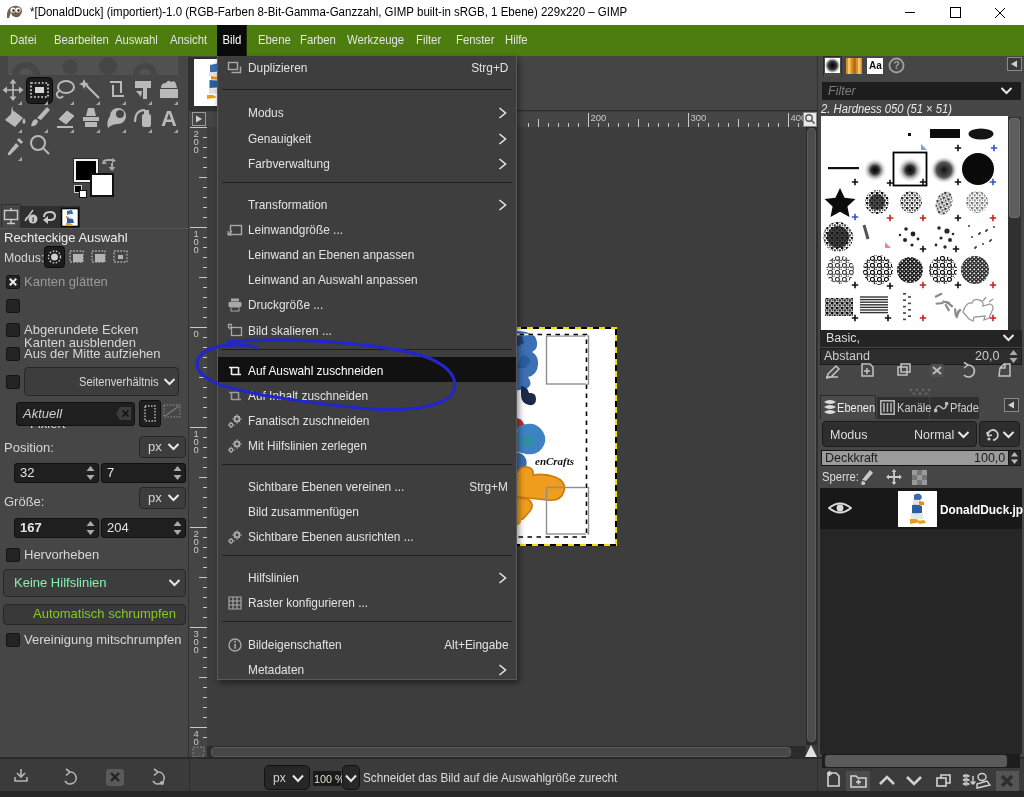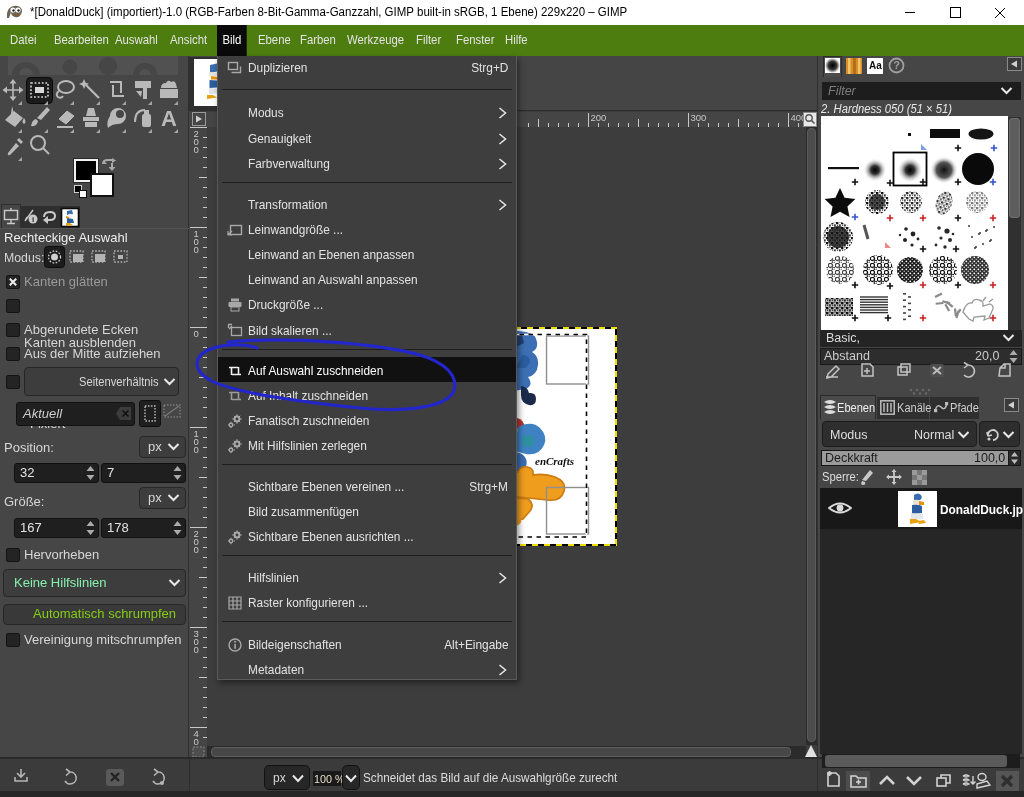--- a/index.html
+++ b/index.html
@@ -245,26 +245,26 @@
 <svg class="ab" style="left:172px;top:466px" width="11" height="14" viewBox="0 0 11 14">
     <path d="M5.5 0 l4 5 h-8 Z M5.5 14 l4 -5 h-8 Z" fill="#aaa"></path>
   </svg>
 <div class="tx" style="left:4px;top:494px;font-size:13px;color:#d6d6d6;">Größe:</div>
 <div class="ab" style="left:139px;top:487px;width:47px;height:22px;background:#3d3d3d;border:1px solid #272727;border-radius:4px;"></div>
 <div class="tx" style="left:148px;top:490px;font-size:13px;color:#d6d6d6;">px</div>
 <svg class="ab" style="left:167px;top:494px" width="13" height="8" viewBox="0 0 13 8">
     <path d="M1.5 1 L6.5 6 L11.5 1" stroke="#e8e8e8" stroke-width="2" fill="none"></path>
   </svg>
 <div class="ab" style="left:14px;top:518px;width:85px;height:20px;background:#1f1f1f;border:1px solid #101010;border-radius:3px;"></div>
-<div class="tx" style="left:20px;top:520px;font-size:13px;color:#e3e3e3;">167</div>
+<div class="tx" style="left:20px;top:520px;font-size:13px;color:#e3e3e3;font-weight:bold;">167</div>
 <svg class="ab" style="left:85px;top:521px" width="11" height="14" viewBox="0 0 11 14">
     <path d="M5.5 0 l4 5 h-8 Z M5.5 14 l4 -5 h-8 Z" fill="#aaa"></path>
   </svg>
 <div class="ab" style="left:101px;top:518px;width:85px;height:20px;background:#1f1f1f;border:1px solid #101010;border-radius:3px;"></div>
-<div class="tx" style="left:107px;top:520px;font-size:13px;color:#e3e3e3;">178</div>
+<div class="tx" style="left:107px;top:520px;font-size:13px;color:#e3e3e3;">204</div>
 <svg class="ab" style="left:172px;top:521px" width="11" height="14" viewBox="0 0 11 14">
     <path d="M5.5 0 l4 5 h-8 Z M5.5 14 l4 -5 h-8 Z" fill="#aaa"></path>
   </svg>
 <div class="ab" style="left:6px;top:548px;width:14px;height:14px;background:#242424;border:1px solid #141414;border-radius:2px;"></div>
 <div class="tx" style="left:24px;top:547px;font-size:13px;color:#d6d6d6;">Hervorheben</div>
 <div class="ab" style="left:3px;top:569px;width:183px;height:28px;background:#3d3d3d;border:1px solid #272727;border-radius:4px;"></div>
 <div class="tx" style="left:14px;top:575px;font-size:13px;color:#86efac;">Keine Hilfslinien</div>
 <svg class="ab" style="left:168px;top:579px" width="13" height="8" viewBox="0 0 13 8">
     <path d="M1.5 1 L6.5 6 L11.5 1" stroke="#e8e8e8" stroke-width="2" fill="none"></path>
   </svg>

